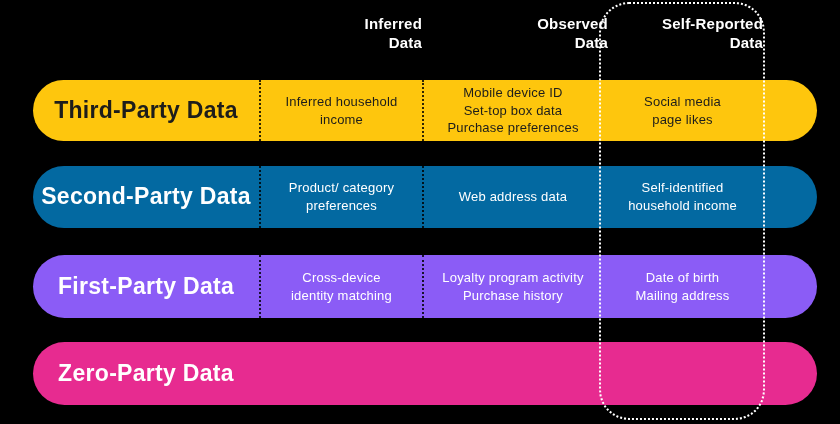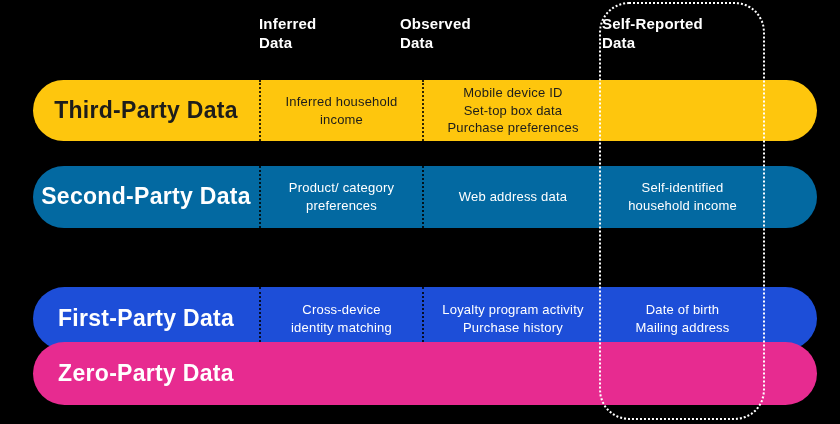--- a/index.html
+++ b/index.html
@@ -17,26 +17,26 @@
   }
 
   
   .colhead {
     position: absolute;
     top: 14px;
     color: #ffffff;
     font-weight: bold;
     font-size: 15px;
     line-height: 1.28;
-    text-align: left;
+    text-align: right;
     white-space: pre-line;
     letter-spacing: 0.2px;
   }
   .colhead.h-inferred { left: 259px; width: 163px; }
-  .colhead.h-observed { left: 400px; width: 180px; }
+  .colhead.h-observed { left: 428px; width: 180px; }
   .colhead.h-self     { left: 602px; width: 161px; }
 
   
   .bar {
     position: absolute;
     left: 33px;
     width: 784px;
     border-radius: 999px;
     display: grid;
     grid-template-columns: 226px 163px 180px 161px 1fr;
@@ -92,34 +92,36 @@
   <div class="colhead h-self">Self-Reported
 Data</div>
 
   <div class="bar r0" style="background: rgb(254, 198, 13); color: rgb(29, 29, 27);">
     <div class="cell rowlabel">Third-Party Data</div>
     <div class="cell c-inferred">Inferred household
 income</div>
     <div class="cell c-observed">Mobile device ID
 Set-top box data
 Purchase preferences</div>
+    <div class="cell c-self">Social media
+page likes</div>
     <div class="cell cap"></div>
   </div>
 
   <div class="bar r1" style="background: #0369a1; color: rgb(255, 255, 255);">
     <div class="cell rowlabel">Second-Party Data</div>
     <div class="cell c-inferred">Product/ category
 preferences</div>
     <div class="cell c-observed">Web address data</div>
     <div class="cell c-self">Self-identified
 household income</div>
     <div class="cell cap"></div>
   </div>
 
-  <div class="bar r2" style="background: #1d4ed8; color: rgb(255, 255, 255); margin-top: 32px;">
+  <div class="bar r2" style="background: #8b5cf6; color: rgb(255, 255, 255);">
     <div class="cell rowlabel">First-Party Data</div>
     <div class="cell c-inferred">Cross-device
 identity matching</div>
     <div class="cell c-observed">Loyalty program activity
 Purchase history</div>
     <div class="cell c-self">Date of birth
 Mailing address</div>
     <div class="cell cap"></div>
   </div>
 

